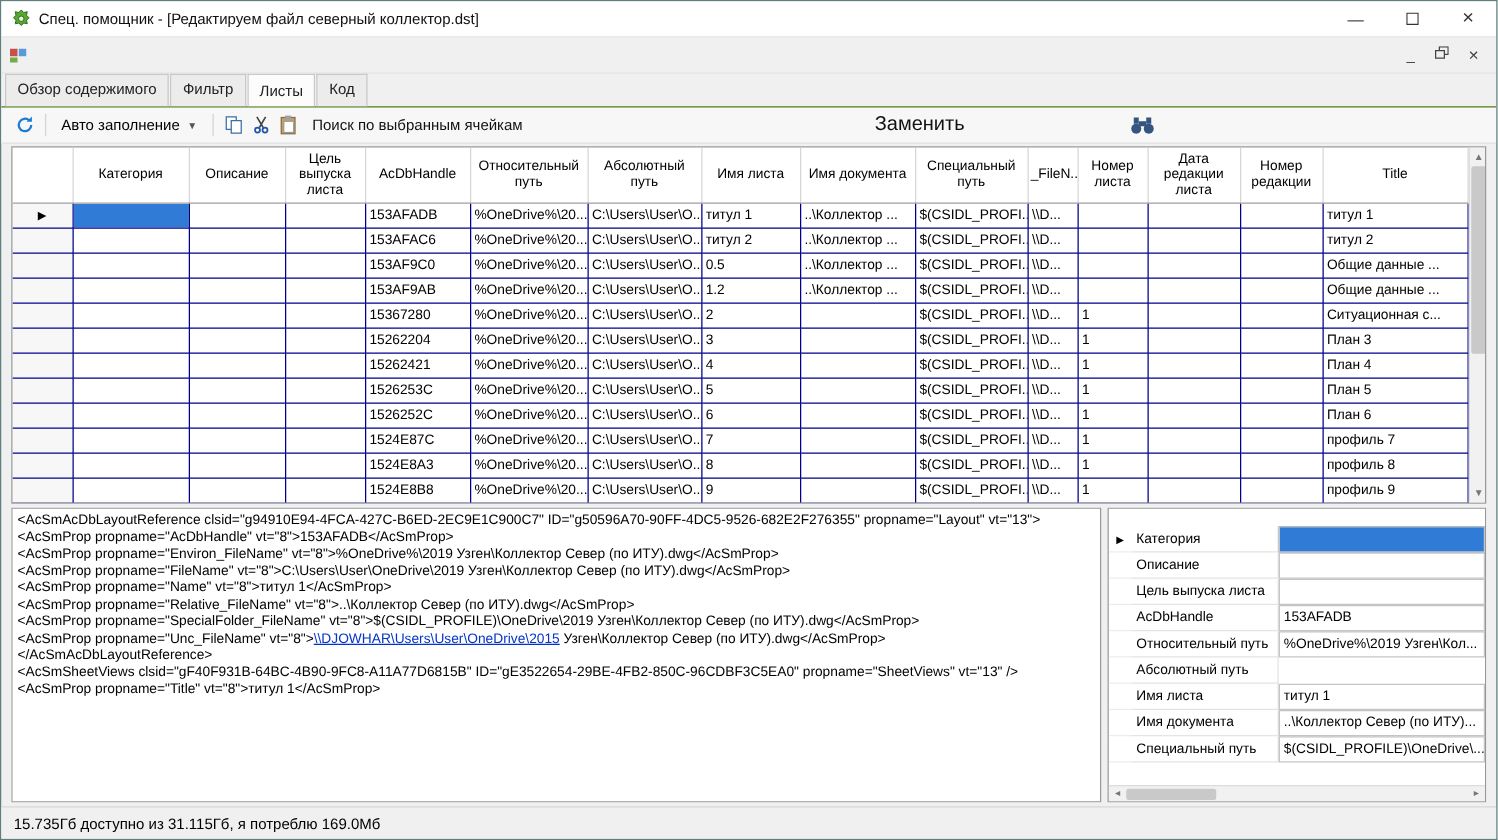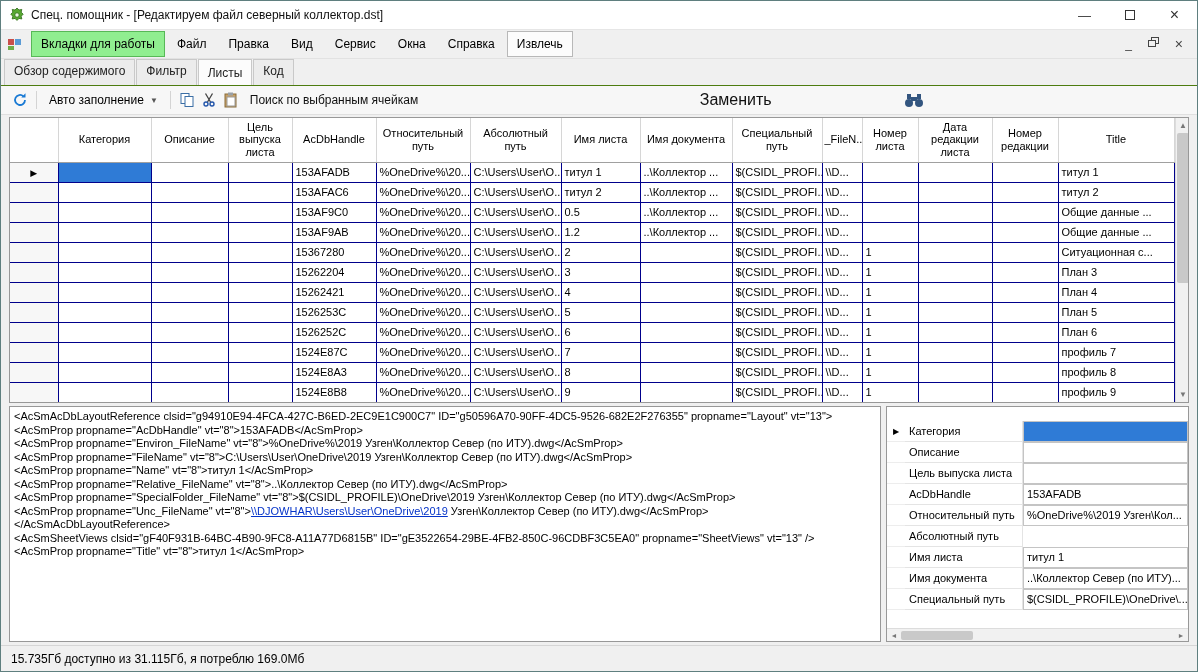--- a/index.html
+++ b/index.html
@@ -96,30 +96,20 @@
 </div>
 
 <div class="menubar">
   <span class="menu-grip">
     <svg width="18" height="16" viewBox="0 0 18 16">
       <rect x="1" y="3" width="6" height="6" fill="#c94f4a"></rect>
       <rect x="8" y="3" width="6" height="6" fill="#5b9bd5"></rect>
       <rect x="1" y="10" width="6" height="4" fill="#70ad47"></rect>
     </svg>
   </span>
-  <div class="menu-items">
-      <div class="menu-item green">Вкладки для работы</div>
-      <div class="menu-item">Файл</div>
-      <div class="menu-item">Правка</div>
-      <div class="menu-item">Вид</div>
-      <div class="menu-item">Сервис</div>
-      <div class="menu-item">Окна</div>
-      <div class="menu-item">Справка</div>
-      <div class="menu-item pressed">Извлечь</div>
-    </div>
   <div class="mdi-controls">
     <span class="mdi-btn">
         <span>_</span>
       </span>
     <span class="mdi-btn">
       <span><svg width="11" height="11">
             <rect x="3.5" y="0.5" width="7" height="6" fill="none" stroke="#444"></rect>
             <rect x="0.5" y="3.5" width="7" height="6" fill="#f0f0f0" stroke="#444"></rect>
           </svg></span>
     </span>
@@ -440,21 +430,21 @@
 <div class="bottom">
   <div class="xml-panel">
     <div>
         <div class="xml-line">&lt;AcSmAcDbLayoutReference clsid="g94910E94-4FCA-427C-B6ED-2EC9E1C900C7" ID="g50596A70-90FF-4DC5-9526-682E2F276355" propname="Layout" vt="13"&gt;</div>
         <div class="xml-line">&lt;AcSmProp propname="AcDbHandle" vt="8"&gt;153AFADB&lt;/AcSmProp&gt;</div>
         <div class="xml-line">&lt;AcSmProp propname="Environ_FileName" vt="8"&gt;%OneDrive%\2019 Узген\Коллектор Север (по ИТУ).dwg&lt;/AcSmProp&gt;</div>
         <div class="xml-line">&lt;AcSmProp propname="FileName" vt="8"&gt;C:\Users\User\OneDrive\2019 Узген\Коллектор Север (по ИТУ).dwg&lt;/AcSmProp&gt;</div>
         <div class="xml-line">&lt;AcSmProp propname="Name" vt="8"&gt;титул 1&lt;/AcSmProp&gt;</div>
         <div class="xml-line">&lt;AcSmProp propname="Relative_FileName" vt="8"&gt;..\Коллектор Север (по ИТУ).dwg&lt;/AcSmProp&gt;</div>
         <div class="xml-line">&lt;AcSmProp propname="SpecialFolder_FileName" vt="8"&gt;$(CSIDL_PROFILE)\OneDrive\2019 Узген\Коллектор Север (по ИТУ).dwg&lt;/AcSmProp&gt;</div>
-        <div class="xml-line">&lt;AcSmProp propname="Unc_FileName" vt="8"&gt;<span class="xml-link">\\DJOWHAR\Users\User\OneDrive\2019</span> Узген\Коллектор Север (по ИТУ).dwg&lt;/AcSmProp&gt;</div>
+        <div class="xml-line">&lt;AcSmProp propname="Unc_FileName" vt="8"&gt;<span class="xml-link">\\DJOWHAR\Users\User\OneDrive\2015</span> Узген\Коллектор Север (по ИТУ).dwg&lt;/AcSmProp&gt;</div>
         <div class="xml-line">&lt;/AcSmAcDbLayoutReference&gt;</div>
         <div class="xml-line">&lt;AcSmSheetViews clsid="gF40F931B-64BC-4B90-9FC8-A11A77D6815B" ID="gE3522654-29BE-4FB2-850C-96CDBF3C5EA0" propname="SheetViews" vt="13" /&gt;</div>
         <div class="xml-line">&lt;AcSmProp propname="Title" vt="8"&gt;титул 1&lt;/AcSmProp&gt;</div>
       </div>
   </div>
   <div class="prop-panel">
     <div class="prop-rows">
         <div class="prop-row">
           <div class="prop-marker">▶</div>
           <div class="prop-label">Категория</div>

